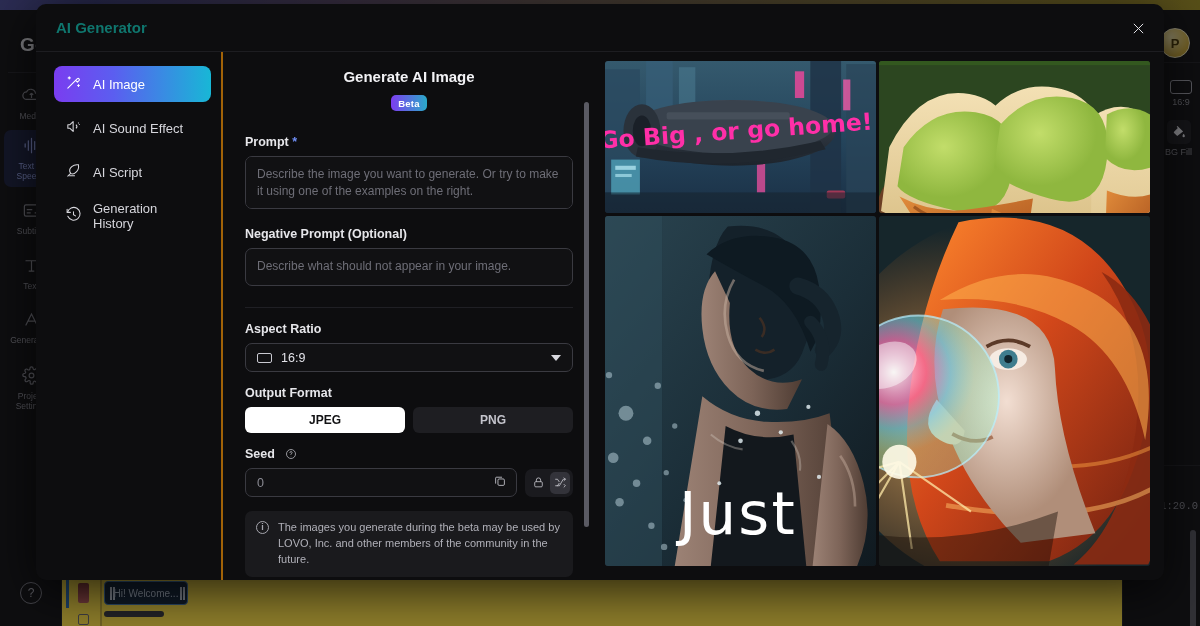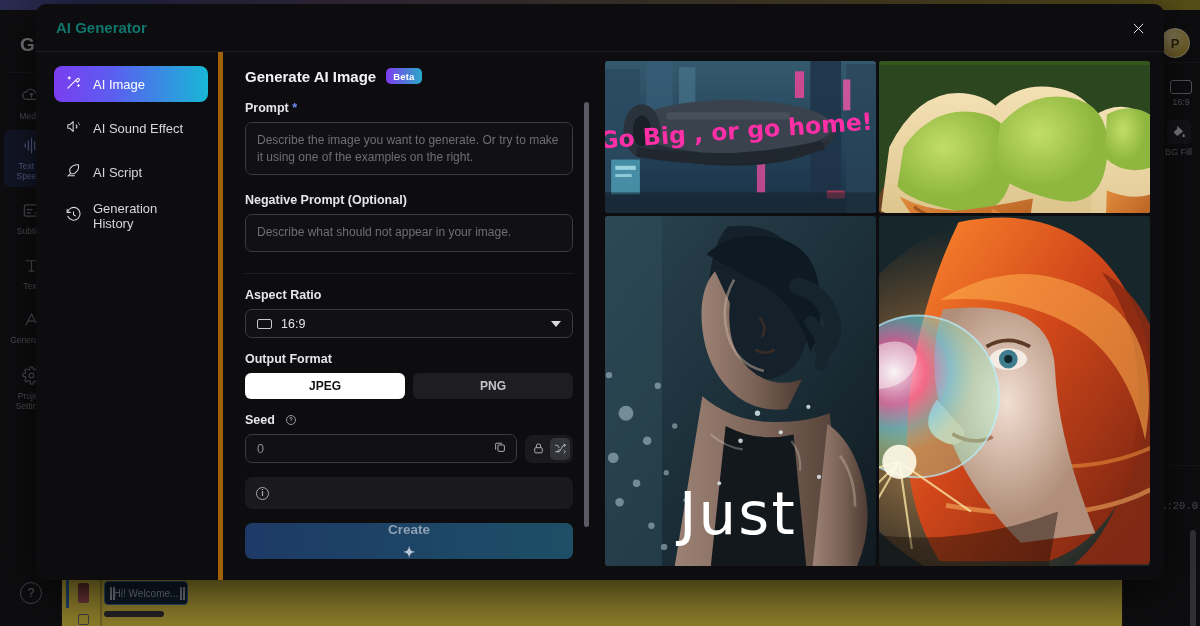--- a/index.html
+++ b/index.html
@@ -75,30 +75,30 @@
   .m-head { height:48px; flex:0 0 48px; display:flex; align-items:center;
     padding:0 20px; border-bottom:1px solid #1d1d21; position:relative; }
   .m-title { font-size:15px; color:#0f766e; font-weight:700; }
   .m-close { position:absolute; right:14px; top:12px; width:24px; height:24px;
     display:flex; align-items:center; justify-content:center; cursor:pointer; }
   .m-close svg { width:15px; height:15px; stroke:#e2e2e7; stroke-width:1.6; }
   .m-body { flex:1; display:flex; min-height:0; }
 
   
   .m-nav { width:187px; flex:0 0 187px; padding:14px 10px 0 18px;
-    border-right:5px solid #a16207; }
+    border-right:2px solid #a16207; }
   .nav-item { display:flex; align-items:center; gap:11px; height:36px; padding:0 11px;
     border-radius:8px; margin-bottom:8px; cursor:pointer; color:#d6d6dc; font-size:13px; font-weight:500; }
   .nav-item.active { background:linear-gradient(90deg,#7a3df0 0%,#5b5ef0 38%,#18b7d6 100%); color:#fff; }
   .nav-item svg { width:17px; height:17px; stroke:currentColor; fill:none; stroke-width:1.5; flex:0 0 17px; }
 
   
   .m-form-wrap { width:372px; flex:0 0 372px; position:relative; }
   .m-form { position:absolute; inset:0; padding:16px 22px 0 22px; overflow:hidden; }
-  .sec-title { display:flex; align-items:flex-start; gap:10px; margin-bottom:16px; }
+  .sec-title { display:flex; align-items:center; gap:10px; margin-bottom:24px;flex-direction:column; }
   .sec-title h2 { font-size:15px; color:#f2f2f5; font-weight:600; }
   .beta { font-size:9.5px; color:#fff; font-weight:700; padding:2.5px 7px; border-radius:5px;
     background:linear-gradient(90deg,#7d3df0,#2aa9c9); letter-spacing:.2px; }
   .fl { font-size:12.5px; color:#e6e6ea; font-weight:600; margin-bottom:7px; display:block; }
   .req { color:#6f8ef5; }
   .ta { width:100%; background:#111113; border:1px solid #3a3a41; border-radius:7px;
     color:#d8d8de; font-size:12px; padding:9px 11px; resize:none;
     font-family:"Liberation Sans", sans-serif; line-height:1.45; outline:none; }
   .ta::placeholder { color:#6e6e77; }
   .ta.t1 { height:53px; }
@@ -359,20 +359,21 @@
                 <svg viewBox="0 0 24 24" stroke-linecap="round">
                     <path d="M3 6h3.5l3 4.5M3 18h3.5l3-4.5M21 6h-4l-7 12H6"></path>
                     <path d="M18.5 3.5 21 6l-2.5 2.5M18.5 15.5 21 18l-2.5 2.5"></path>
                   </svg>
               </div>
             </div>
           </div>
 
           <div class="note">
             <span class="i">i</span>
+            <span>The images you generate during the beta may be used by LOVO, Inc. and other members of the community in the future.</span>
           </div>
 
           <button class="create" disabled="">
             <span>Create</span>
             <span class="spark">✦</span>
           </button>
         </div>
         <div class="vscroll"></div>
       </div>
 

